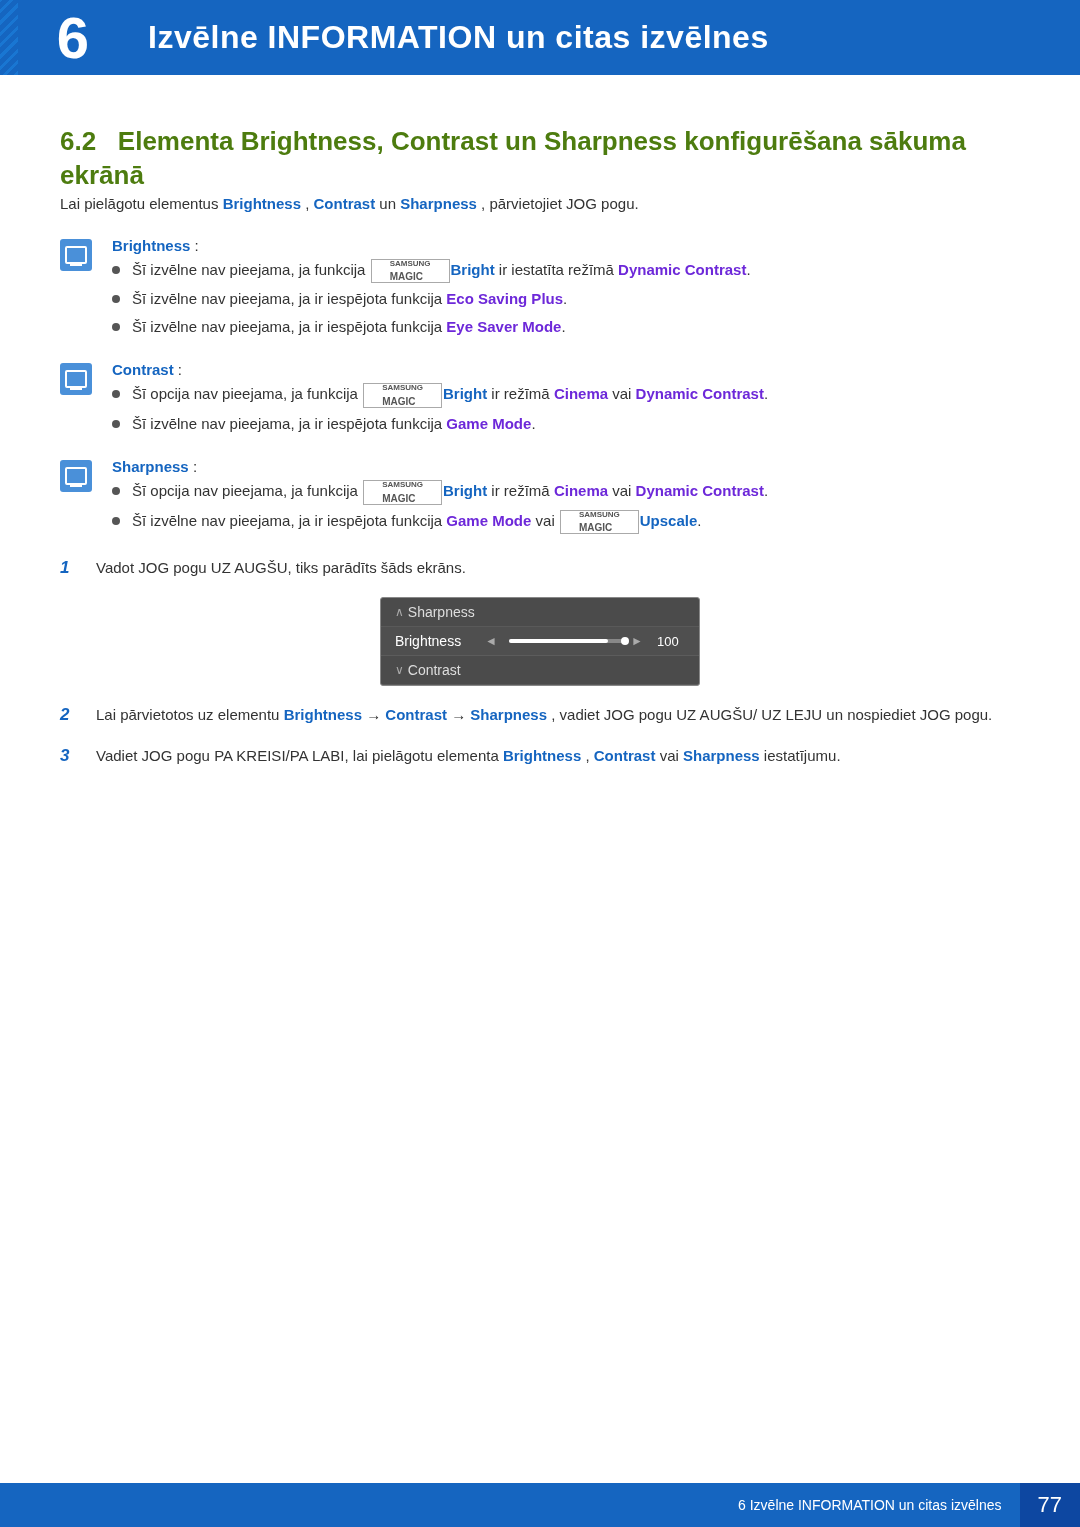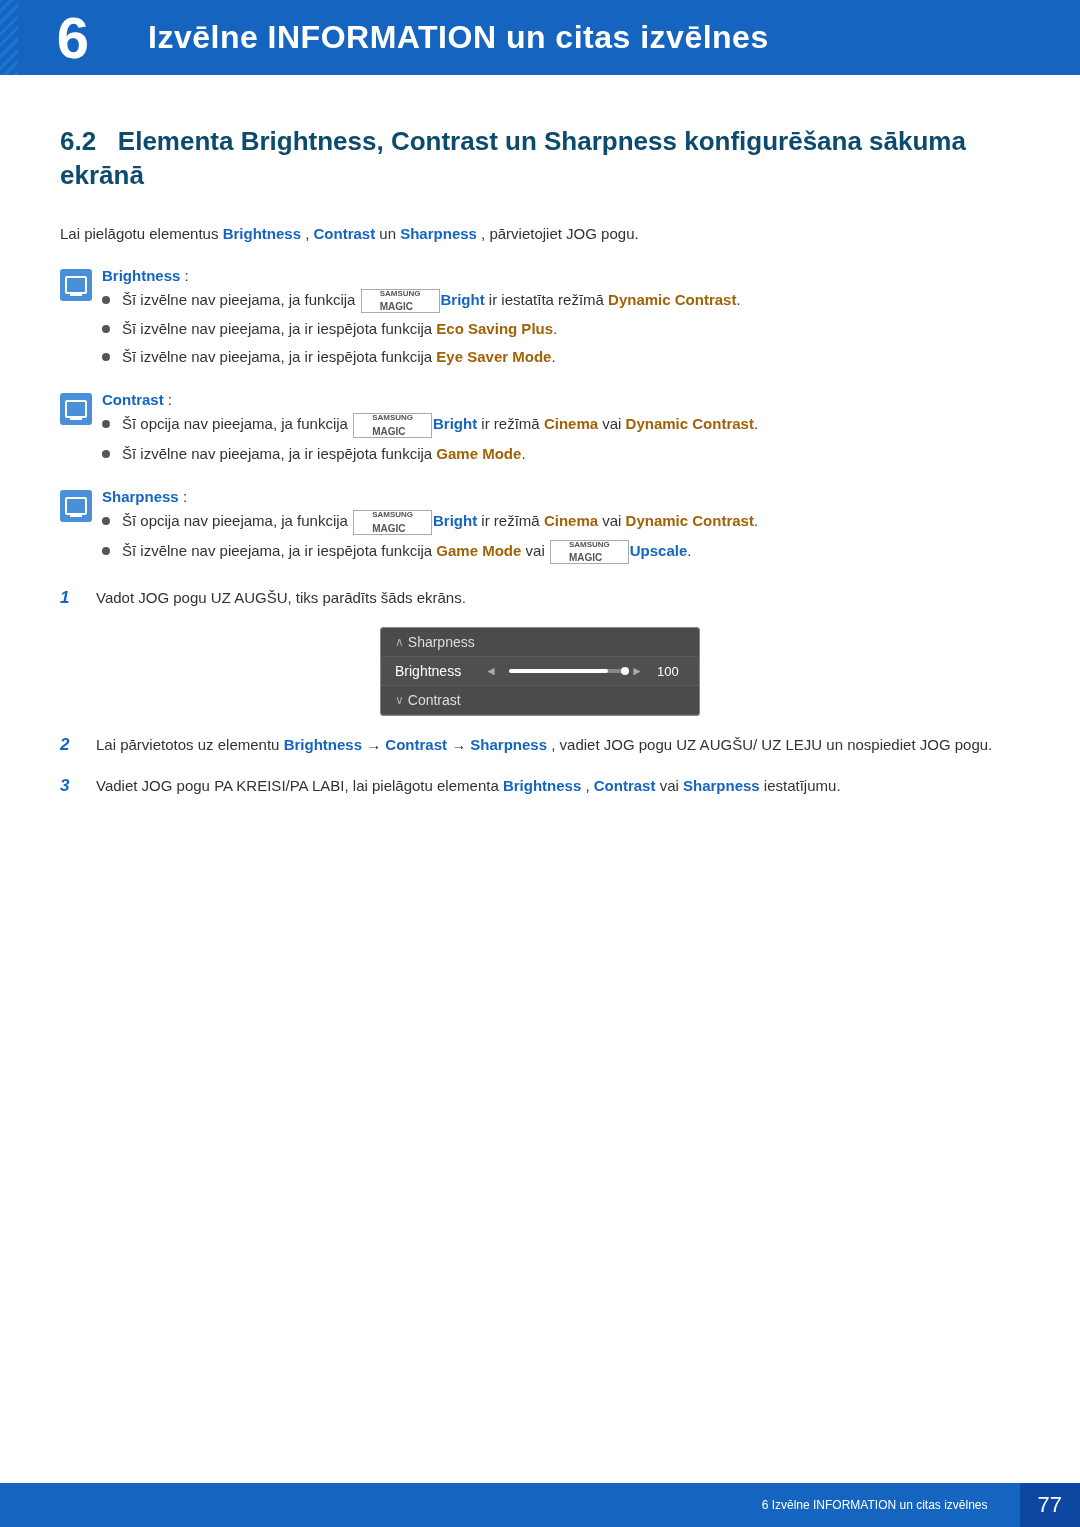--- a/index.html
+++ b/index.html
@@ -61,24 +61,23 @@
       );
     }
 
     
     .content {
       padding: 50px 60px 60px 60px;
     }
 
     
     .section-title {
-      color: #0c4a6e;
+      color: #4d7c0f;
       font-size: 26px;
       font-weight: bold;
-      margin-bottom: 30px;
       line-height: 1.3;
     }
 
     
     .intro-text {
       font-size: 15px;
       color: #333;
       margin-bottom: 22px;
       line-height: 1.5;
     }
@@ -154,21 +153,21 @@
       margin-top: 7px;
       flex-shrink: 0;
     }
 
     .highlight-blue {
       color: #1565c0;
       font-weight: bold;
     }
 
     .highlight-teal {
-      color: #a16207;
+      color: #6d28d9;
       font-weight: bold;
       text-align: center;
     }
 
     
     .step-block {
       display: flex;
       align-items: flex-start;
       margin-bottom: 18px;
       margin-top: 10px;
@@ -282,40 +281,41 @@
       height: 44px;
       background: #1565c0;
       display: flex;
       align-items: center;
       justify-content: flex-end;
       padding-right: 0;
     }
 
     .footer-text {
       color: #fff;
-      font-size: 12px;
-      padding-right: 32px;
+      font-size: 14px;
+      padding-right: 18px;
     }
 
     .footer-page {
       background: #0d47a1;
       height: 44px;
       min-width: 60px;
       display: flex;
       align-items: center;
       justify-content: center;
       color: #fff;
       font-size: 22px;
       font-weight: normal;
       padding: 0 18px;
     }
 
     
     .note-content {
       flex: 1;
+      margin-left: 10px;
     }
     
     .magic-brand {
       display: inline-block;
       font-size: 10px;
       color: #555;
       vertical-align: middle;
       font-weight: bold;
       line-height: 1;
       border: 1px solid #aaa;

